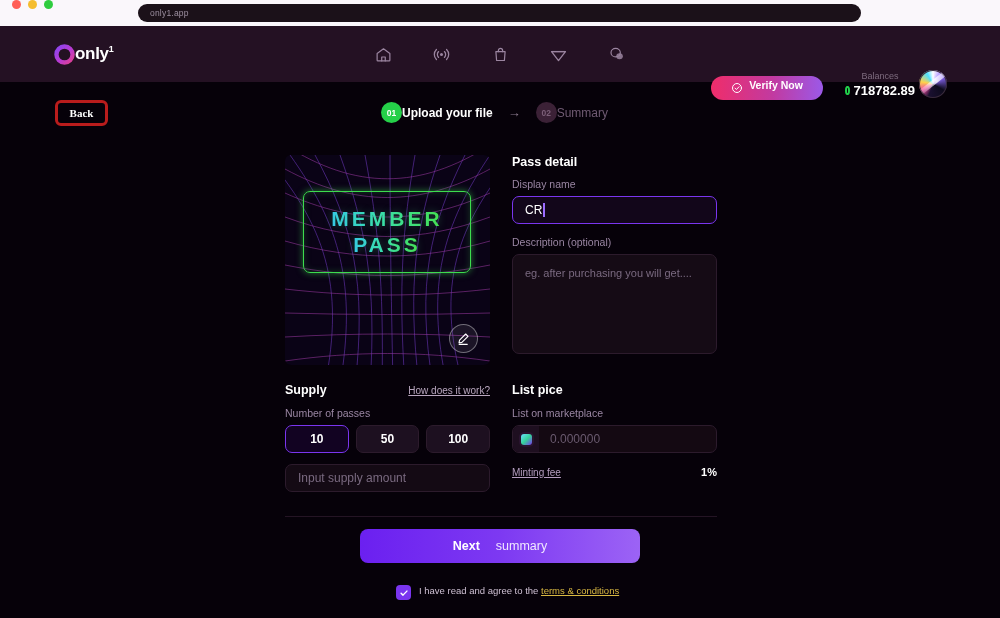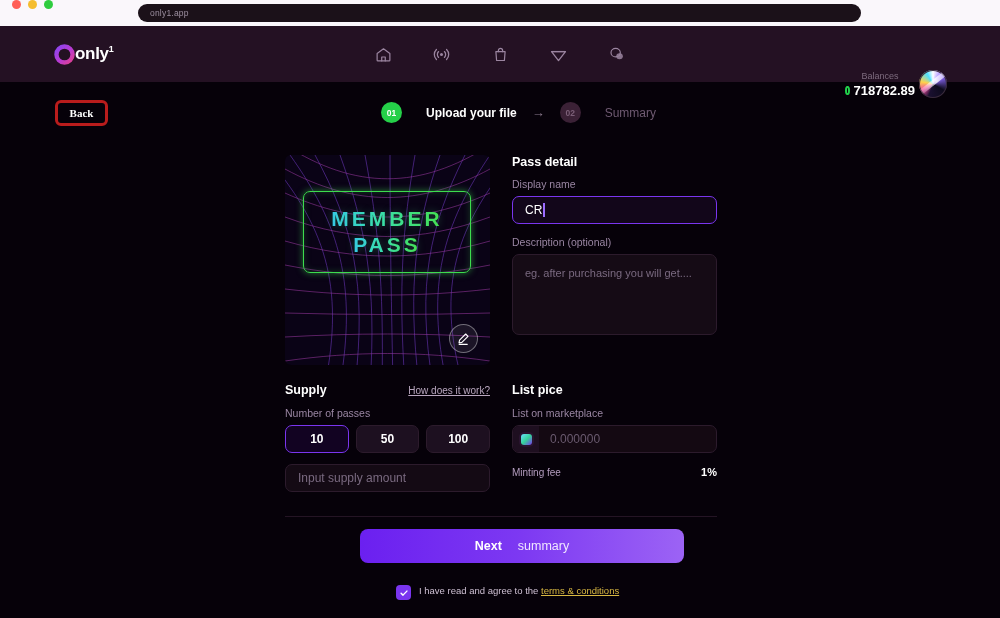--- a/index.html
+++ b/index.html
@@ -71,21 +71,21 @@
   }
 
   
   .backbtn {
     position: absolute; left: 55px; top: 100px; width: 53px; height: 26px;
     border: 3px solid #b91c1c; border-radius: 6px; background: transparent;
     color: #ffffff; font-size: 11px; font-weight: 700; cursor: pointer;
     font-family: Liberation Serif, serif;
   }
   .steps { position: absolute; left: 381px; top: 102px; display: flex; align-items: center; gap: 9px; }
-  .step { display: flex; align-items: center; gap: 24px; }
+  .step { display: flex; align-items: center; gap: 0; }
   .badge { width: 21px; height: 21px; border-radius: 50%; display: flex; align-items: center;
            justify-content: center; font-size: 8.5px; font-weight: 700; }
   .badge.on { background: #25d049; color: #ffffff; }
   .badge.off { background: #3b2136; color: #7c5f78; }
   .step .t { font-size: 12px; font-weight: 700; color: #ffffff; }
   .step.off .t { color: #6f5a72; font-weight: 400; }
   .arrow { color: #8d7b90; font-size: 13px; margin: 0 6px; }
 
   
   .main { position: absolute; left: 285px; top: 155px; width: 432px; }
@@ -114,21 +114,21 @@
     position: absolute; right: 12px; bottom: 12px; width: 29px; height: 29px; border-radius: 50%;
     background: rgba(255,255,255,.07); border: 1px solid rgba(255,255,255,.38);
     display: flex; align-items: center; justify-content: center; cursor: pointer;
   }
 
   
   .rcol { flex: 1; }
   .h3 { font-size: 12.5px; font-weight: 700; color: #ffffff; margin-bottom: 9px; }
   .lbl { font-size: 10.5px; color: #9a86a3; margin-bottom: 6px; display: block; }
   .txt {
-    width: 100%; height: 81px; border-radius: 7px; background: #22132090;
+    width: 100%; height: 100px; border-radius: 7px; background: #22132090;
     border: 1px solid #2c1b2c; color: #ffffff; font-size: 11px; padding: 10px 12px;
     font-family: "Liberation Sans", sans-serif; resize: none; outline: none; line-height: 16px;
   }
   .txt::placeholder { color: #7a6a80; }
   .caret {
     display: inline-block; width: 1.5px; height: 14px; background: #9b6bff;
     vertical-align: -3px; margin-left: 1px;
   }
   .inp-fake {
     width: 100%; height: 28px; border-radius: 7px; background: #12061a;
@@ -169,27 +169,27 @@
     width: 11px; height: 11px; border-radius: 3px;
     background: linear-gradient(135deg, #6be0ff 0%, #36d39a 50%, #7a35ef 100%);
     box-shadow: 0 0 0 2px #2a1430;
   }
   .price-inp {
     flex: 1; height: 100%; border: none; background: transparent; color: #fff;
     font-size: 12px; padding: 0 11px; outline: none; font-family: "Liberation Sans", sans-serif;
   }
   .price-inp::placeholder { color: #6a5a6f; }
   .feerow { display: flex; align-items: center; justify-content: space-between; margin-top: 13px; }
-  .fee-link { font-size: 10px; color: #b59ec0; cursor: pointer; }
+  .fee-link { font-size: 10px; color: #b59ec0; text-decoration: underline; cursor: pointer; }
   .fee-val { font-size: 11px; font-weight: 700; color: #ffffff; }
 
   .divider { margin: 24px 0 0 0; height: 1px; background: #241424; }
 
   .nextbtn {
-    position: absolute; left: 360px; top: 529px; width: 324px; height: 34px;
+    position: absolute; left: 360px; top: 529px; width: 280px; height: 34px;
     border: none; border-radius: 8px; cursor: pointer;
     background: linear-gradient(90deg, #6b20f0 0%, #7d39f2 50%, #9c63f5 100%);
     display: flex; align-items: center; justify-content: center; gap: 16px;
     font-family: "Liberation Sans", sans-serif;
   }
   .nextbtn .b { font-size: 12.5px; font-weight: 700; color: #ffffff; }
   .nextbtn .s { font-size: 12.5px; font-weight: 400; color: #f0e6ff; }
 
   .agree { position: absolute; left: 396px; top: 585px; display: flex; gap: 8px; }
   .cbox {
@@ -259,20 +259,27 @@
         </svg>
       </div>
       <div class="nav-item">
         <svg width="18" height="18" viewBox="0 0 24 24" fill="none" stroke="#9b85a0" stroke-width="1.6">
           <ellipse cx="10.2" cy="10.2" rx="6.2" ry="5.6"></ellipse>
           <ellipse cx="15.4" cy="15" rx="4.4" ry="4" fill="#9b85a0" stroke="none" opacity=".85"></ellipse>
         </svg>
       </div>
     </div>
 
+    <button class="verify-btn">
+      <svg width="12" height="12" viewBox="0 0 24 24" fill="none" stroke="#ffffff" stroke-width="2" stroke-linecap="round" stroke-linejoin="round">
+        <circle cx="12" cy="12" r="9"></circle>
+        <path d="M8 12.2l2.8 2.8L16 9.5"></path>
+      </svg>
+      <span class="lbl">Verify Now</span>
+    </button>
 
     <div class="balances">
       <span class="cap">Balances</span>
       <div class="row">
         <span class="coin-ring"></span>
         <span class="amt">718782.89</span>
       </div>
     </div>
 
     <div class="avatar"></div>

